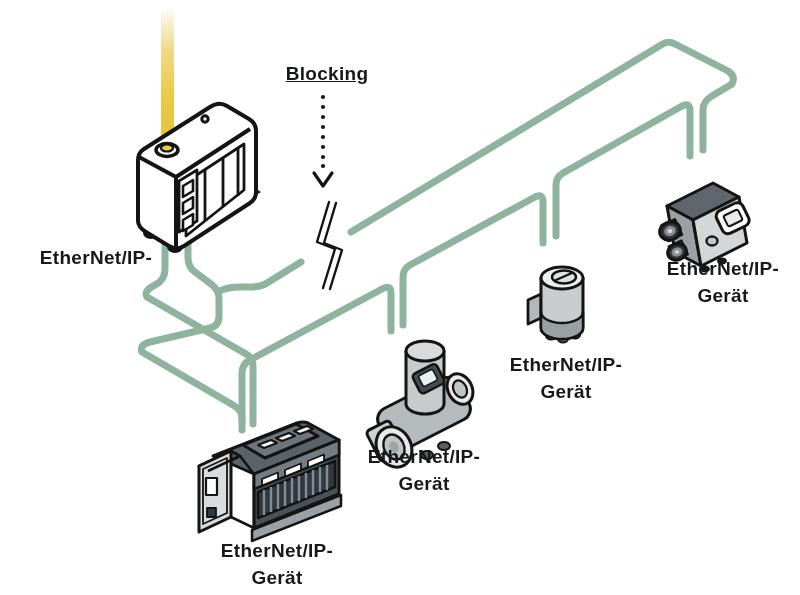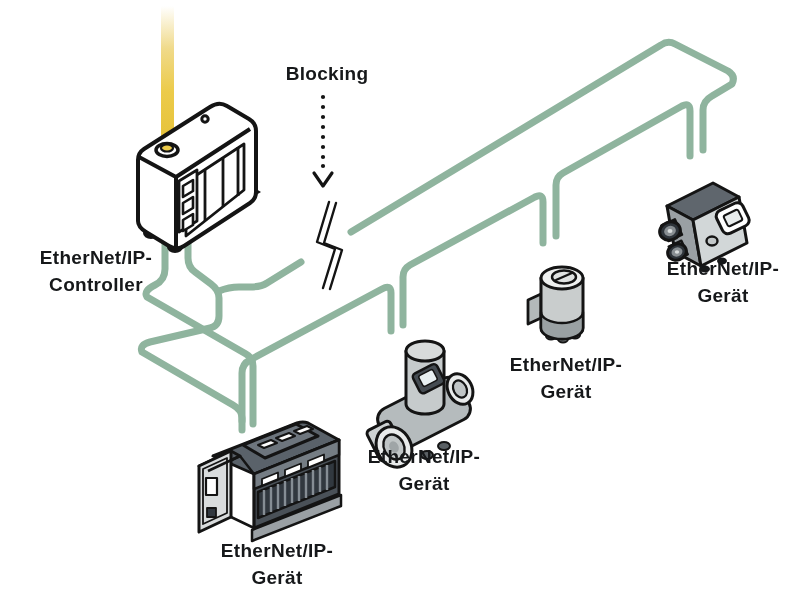--- a/index.html
+++ b/index.html
@@ -146,27 +146,26 @@
     <ellipse cx="670" cy="231" rx="10.5" ry="9" transform="rotate(-20 670 231)" fill="#2e343a" stroke="#141414" stroke-width="3"></ellipse>
     <ellipse cx="670" cy="231" rx="6" ry="5" transform="rotate(-20 670 231)" fill="#888e92"></ellipse>
     <ellipse cx="670" cy="231" rx="2.5" ry="2" fill="#d8dcdc"></ellipse>
     <rect x="671" y="243" width="14" height="15" transform="rotate(-25 678 250)" fill="#6a7176" stroke="#141414" stroke-width="2.4"></rect>
     <ellipse cx="677" cy="252" rx="9.5" ry="8" transform="rotate(-20 677 252)" fill="#2e343a" stroke="#141414" stroke-width="3"></ellipse>
     <ellipse cx="677" cy="252" rx="5.5" ry="4.5" transform="rotate(-20 677 252)" fill="#888e92"></ellipse>
     <ellipse cx="677" cy="252" rx="2.2" ry="1.8" fill="#d8dcdc"></ellipse>
   </g>
 </svg>
 
-  <div class="lbl" style="left:262px;top:60px;width:130px;">
+  <div class="lbl" style="left:262px;top:60px;width:130px;text-decoration:underline;">
     <span>Blocking</span>
   </div>
 
   <div class="lbl" style="left:8px;top:244px;width:176px;">
     <span>EtherNet/IP-</span>
-    <span>Controller</span>
   </div>
 
   <div class="lbl" style="left:192px;top:537px;width:170px;">
     <span>EtherNet/IP-</span>
     <span>Gerät</span>
   </div>
 
   <div class="lbl" style="left:339px;top:443px;width:170px;">
     <span>EtherNet/IP-</span>
     <span>Gerät</span>

